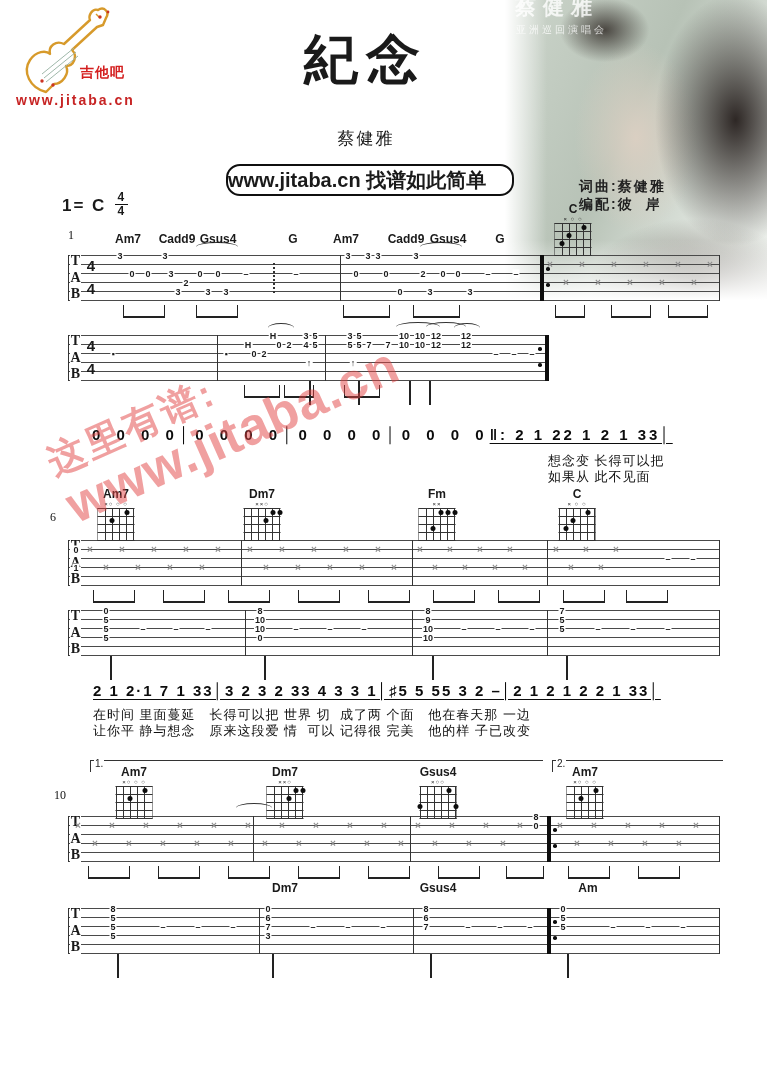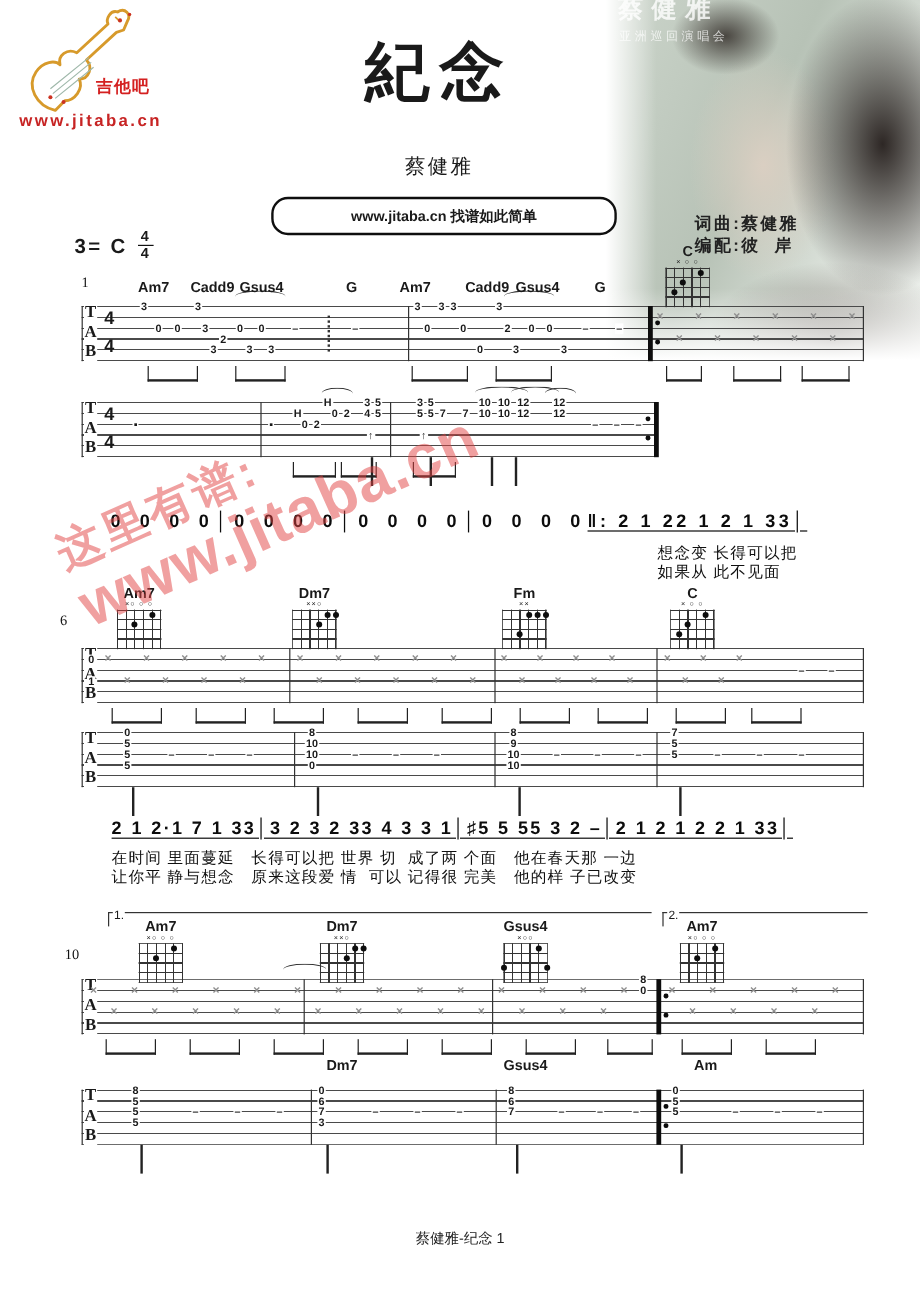--- a/index.html
+++ b/index.html
@@ -25,21 +25,21 @@
   
   .logo{position:absolute;left:12px;top:4px;width:150px;height:106px}
   .logo-site{position:absolute;left:68px;top:60px;color:#d42020;font-size:14px;font-weight:bold;letter-spacing:1px}
   .logo-url{position:absolute;left:4px;top:88px;color:#c72424;font-size:14px;font-weight:bold;letter-spacing:2px}
 
   
   .title{position:absolute;left:238px;top:24px;width:256px;text-align:center;
     font-size:54px;font-weight:bold;letter-spacing:8px}
   .artist{position:absolute;left:238px;top:127px;width:256px;text-align:center;font-size:17px;letter-spacing:2px}
   .promo{position:absolute;left:226px;top:164px;width:284px;height:28px;border:2px solid #0f0f0f;border-radius:14px;
-    display:flex;align-items:center;justify-content:center;font-weight:bold;font-size:12px;background:#fff;z-index:4}
+    display:flex;align-items:center;justify-content:flex-start;font-weight:bold;font-size:20px;background:#fff;z-index:4}
   .keysig{position:absolute;left:62px;top:191px;font-size:17px;font-weight:bold;letter-spacing:2px}
   .frac{display:inline-block;vertical-align:-4px;margin-left:9px;text-align:center;font-size:12px;line-height:1.1;font-weight:bold}
   .frac .t{display:block;border-bottom:1.5px solid #111;padding:0 2px}
   .frac .b{display:block}
 
   
   .watermark{position:absolute;left:80px;top:438px;transform:rotate(-24deg);transform-origin:0 100%;
     color:rgba(226,66,66,.5);font-weight:bold;z-index:6;pointer-events:none;line-height:1.05}
   .wm1{font-size:38px;letter-spacing:3px}
   .wm2{font-size:52px;letter-spacing:1px}
@@ -113,21 +113,21 @@
     <div class="credits">词曲:蔡健雅
 编配:彼  岸</div>
   </div>
 
   <div class="title">紀念</div>
   <div class="artist">蔡健雅</div>
   <div class="promo">
       <span>www.jitaba.cn 找谱如此简单</span>
     </div>
   <div class="keysig">
-    <span>3= C</span><span class="frac"><span class="t">4</span><span class="b">4</span></span>
+    <span>1= C</span><span class="frac"><span class="t">4</span><span class="b">4</span></span>
   </div>
 
   <div class="watermark">
     <div class="wm1">这里有谱:</div>
     <div class="wm2">www.jitaba.cn</div>
   </div>
 
   <div class="score" id="score">
       <div class="staff" style="top: 255px; left: 68px; width: 652px; height: 46px;">
         <div class="lines"></div>
@@ -564,14 +564,13 @@
 
   <div class="melody ls6" style="left:92px;top:426px"><span>0 0 0 0│0 0 0 0│0 0 0 0│0 0 0 0</span><span class="u ls3">‖: 2 1 22 1 2 1 33│</span></div>
   <div class="lyr" style="left:548px;top:452px">想念变 长得可以把</div>
   <div class="lyr" style="left:548px;top:468px">如果从 此不见面</div>
 
   <div class="melody ls2" style="left:93px;top:682px"><span class="u">2 1 2·1 7 1 33│3 2 3 2 33 4 3 3 1│♯5 5 55 3 2 –│2 1 2 1 2 2 1 33│</span></div>
   <div class="lyr" style="left:93px;top:722px">让你平 静与想念   原来这段爱 情  可以 记得很 完美   他的样 子已改变</div>
   <div class="lyr" style="left:93px;top:706px">在时间 里面蔓延   长得可以把 世界 切  成了两 个面   他在春天那 一边</div>
 
 
-  <div class="footer">蔡健雅-纪念 1</div>
 </div>
 
 </body></html>

